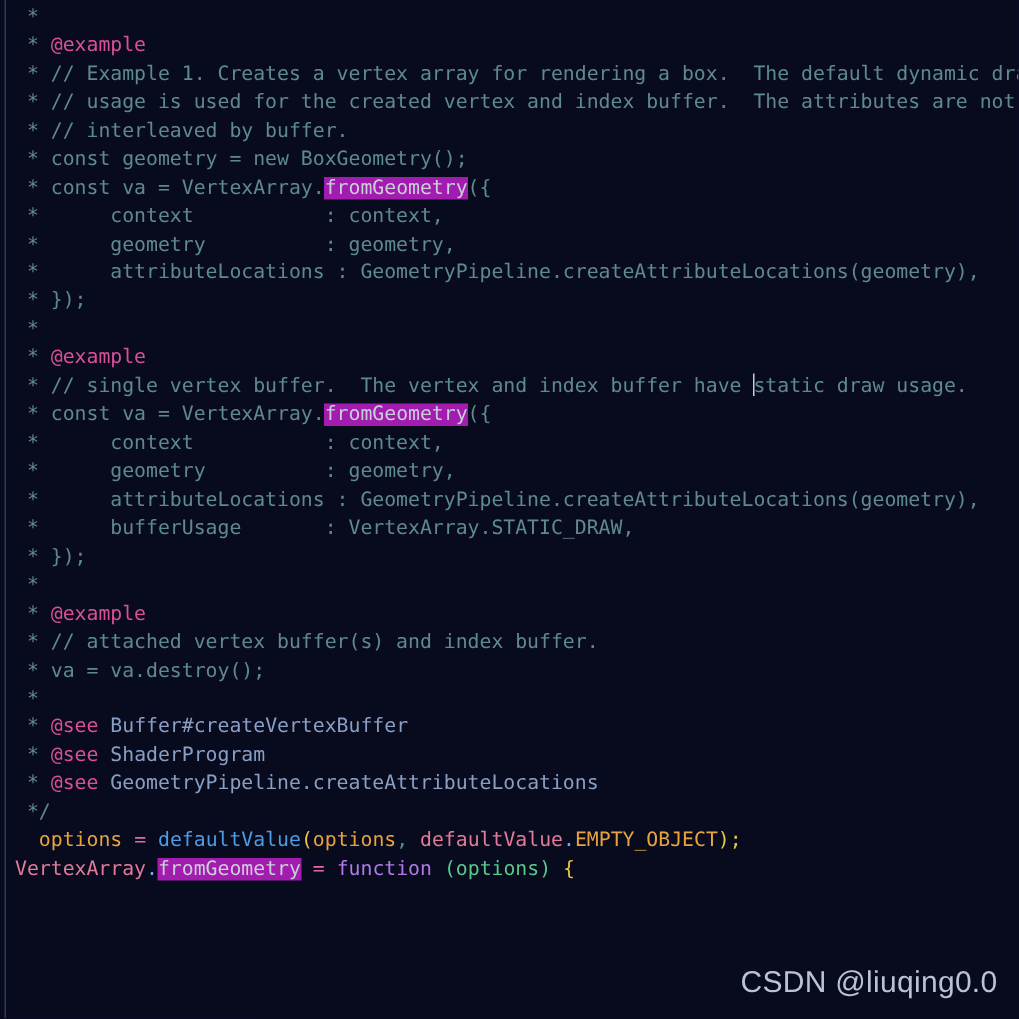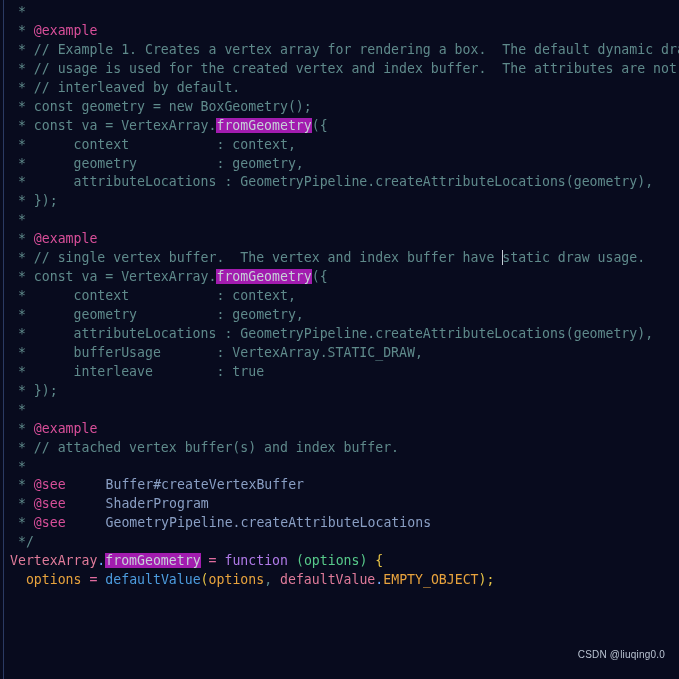--- a/index.html
+++ b/index.html
@@ -34,21 +34,21 @@
   }
   .line {
     height: 18.95px;
     white-space: pre;
     padding-left: 10px;
     color: #5f8a8b;
   }
   
   .cmt        { color: #5f8a8b; }          
   .tag        { color: #d94f9a; text-align: center; }          
-  .tagval     { color: #8a9fc4; margin-left: 32px; }          
+  .tagval     { color: #8a9fc4; }          
   .hl         { background: #a21caf; color: #c8cfd8; }  
   .cls        { color: #e07b9a; }          
   .dot        { color: #6fa8ff; }
   .fn         { color: #4d9de0; }          
   .kw         { color: #b07ae8; }          
   .var        { color: #e8a33d; }          
   .op         { color: #e06c9f; }          
   .punc       { color: #e8c547; }          
   .param      { color: #57c98a; }          
   .paramparen { color: #57c98a; }
@@ -60,58 +60,58 @@
     background: #c8cfd8;
     vertical-align: -3px;
     margin: 0 -1px 0 0;
   }
   #watermark {
     position: absolute;
     right: 14px;
     bottom: 14px;
     color: #b9c3d1;
     font-family: "Liberation Sans", "DejaVu Sans", sans-serif;
-    font-size: 10px;
+    font-size: 20px;
     letter-spacing: 0.2px;
     z-index: 5;
     user-select: none;
   }
 </style>
 </head>
 <body>
 
 <div id="editor">
   <div id="indent-guide"></div>
   <div id="code">
       <div class="line"><span class="cmt"> * </span><span class="cmt"></span></div>
       <div class="line"><span class="cmt"> * </span><span class="tag">@example</span></div>
       <div class="line"><span class="cmt"> * </span><span class="cmt">// Example 1. Creates a vertex array for rendering a box.  The default dynamic draw</span></div>
       <div class="line"><span class="cmt"> * </span><span class="cmt">// usage is used for the created vertex and index buffer.  The attributes are not</span></div>
-      <div class="line"><span class="cmt"> * </span><span class="cmt">// interleaved by default.</span></div>
+      <div class="line"><span class="cmt"> * </span><span class="cmt">// interleaved by buffer.</span></div>
       <div class="line"><span class="cmt"> * </span><span class="cmt">const geometry = new BoxGeometry();</span></div>
       <div class="line"><span class="cmt"> * </span><span class="cmt">const va = VertexArray.</span><span class="hl">fromGeometry</span><span class="cmt">({</span></div>
       <div class="line"><span class="cmt"> * </span><span class="cmt">     context           : context,</span></div>
       <div class="line"><span class="cmt"> * </span><span class="cmt">     geometry          : geometry,</span></div>
       <div class="line"><span class="cmt"> * </span><span class="cmt">     attributeLocations : GeometryPipeline.createAttributeLocations(geometry),</span></div>
       <div class="line"><span class="cmt"> * </span><span class="cmt">});</span></div>
       <div class="line"><span class="cmt"> * </span><span class="cmt"></span></div>
       <div class="line"><span class="cmt"> * </span><span class="tag">@example</span></div>
       <div class="line"><span class="cmt"> * </span><span class="cmt">// single vertex buffer.  The vertex and index buffer have </span><span class="caret"></span><span class="cmt">static draw usage.</span></div>
       <div class="line"><span class="cmt"> * </span><span class="cmt">const va = VertexArray.</span><span class="hl">fromGeometry</span><span class="cmt">({</span></div>
       <div class="line"><span class="cmt"> * </span><span class="cmt">     context           : context,</span></div>
       <div class="line"><span class="cmt"> * </span><span class="cmt">     geometry          : geometry,</span></div>
       <div class="line"><span class="cmt"> * </span><span class="cmt">     attributeLocations : GeometryPipeline.createAttributeLocations(geometry),</span></div>
       <div class="line"><span class="cmt"> * </span><span class="cmt">     bufferUsage       : VertexArray.STATIC_DRAW,</span></div>
-      <div class="line"><span class="cmt"> * </span><span class="cmt">     interleave        : true</span></div>
       <div class="line"><span class="cmt"> * </span><span class="cmt">});</span></div>
       <div class="line"><span class="cmt"> * </span><span class="cmt"></span></div>
       <div class="line"><span class="cmt"> * </span><span class="tag">@example</span></div>
       <div class="line"><span class="cmt"> * </span><span class="cmt">// attached vertex buffer(s) and index buffer.</span></div>
+      <div class="line"><span class="cmt"> * </span><span class="cmt">va = va.destroy();</span></div>
       <div class="line"><span class="cmt"> * </span><span class="cmt"></span></div>
       <div class="line"><span class="cmt"> * </span><span class="tag">@see</span><span class="cmt"> </span><span class="tagval">Buffer#createVertexBuffer</span></div>
       <div class="line"><span class="cmt"> * </span><span class="tag">@see</span><span class="cmt"> </span><span class="tagval">ShaderProgram</span></div>
       <div class="line"><span class="cmt"> * </span><span class="tag">@see</span><span class="cmt"> </span><span class="tagval">GeometryPipeline.createAttributeLocations</span></div>
       <div class="line"><span class="cmt"> */</span><span class="cmt"></span></div>
+      <div class="line"><span>  </span><span class="var">options</span><span> </span><span class="op">=</span><span> </span><span class="fn">defaultValue</span><span class="punc">(</span><span class="var">options</span><span>, </span><span class="cls">defaultValue</span><span class="dot">.</span><span class="var">EMPTY_OBJECT</span><span class="punc">)</span><span class="punc">;</span></div>
       <div class="line"><span class="cls">VertexArray</span><span class="dot">.</span><span class="hl">fromGeometry</span><span> </span><span class="op">=</span><span> </span><span class="kw">function</span><span> </span><span class="paramparen">(</span><span class="param">options</span><span class="paramparen">)</span><span> </span><span class="punc">{</span></div>
-      <div class="line"><span>  </span><span class="var">options</span><span> </span><span class="op">=</span><span> </span><span class="fn">defaultValue</span><span class="punc">(</span><span class="var">options</span><span>, </span><span class="cls">defaultValue</span><span class="dot">.</span><span class="var">EMPTY_OBJECT</span><span class="punc">)</span><span class="punc">;</span></div>
     </div>
   <div id="watermark">CSDN @liuqing0.0</div>
 </div>
 
 </body></html>

